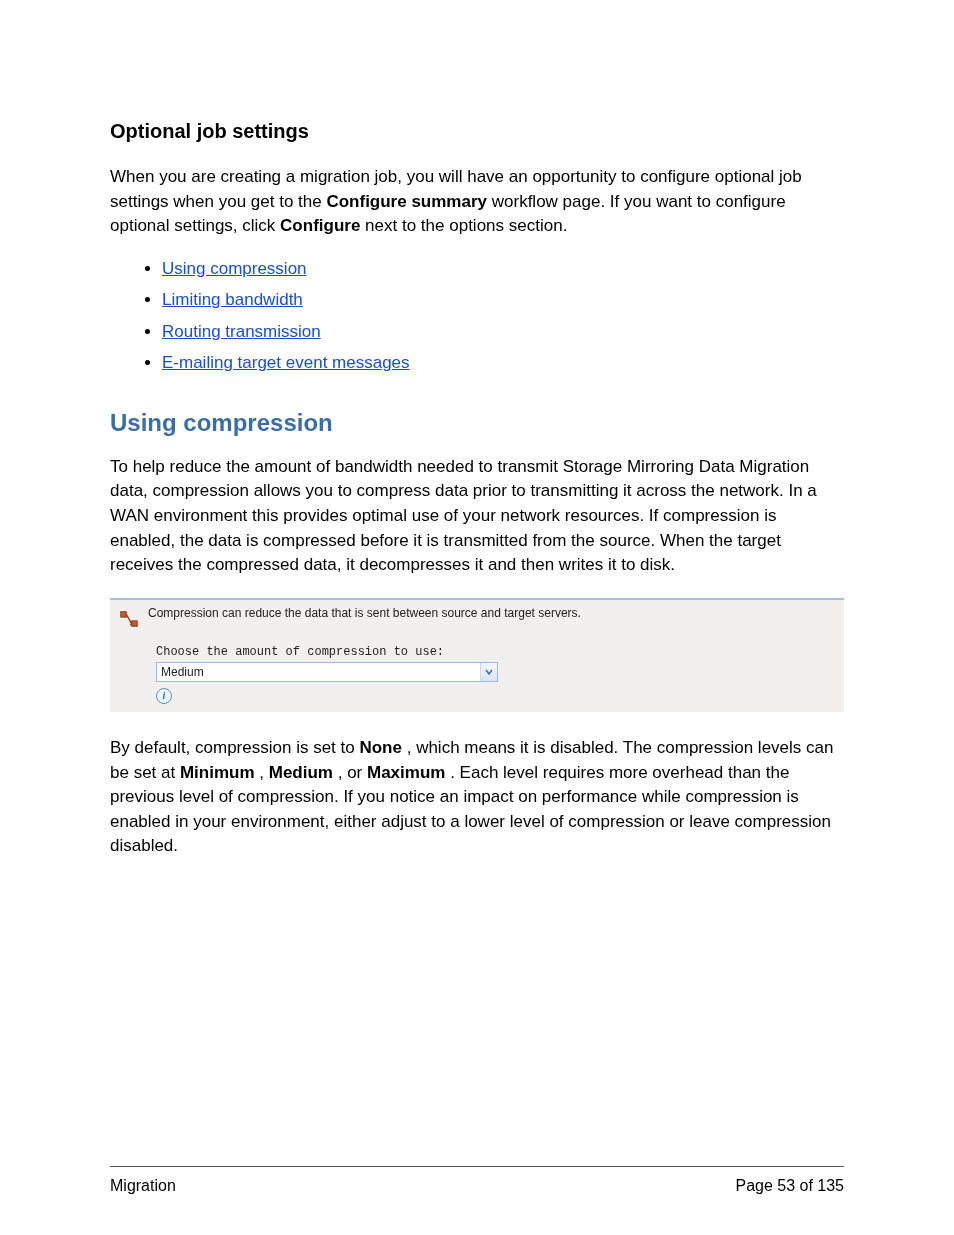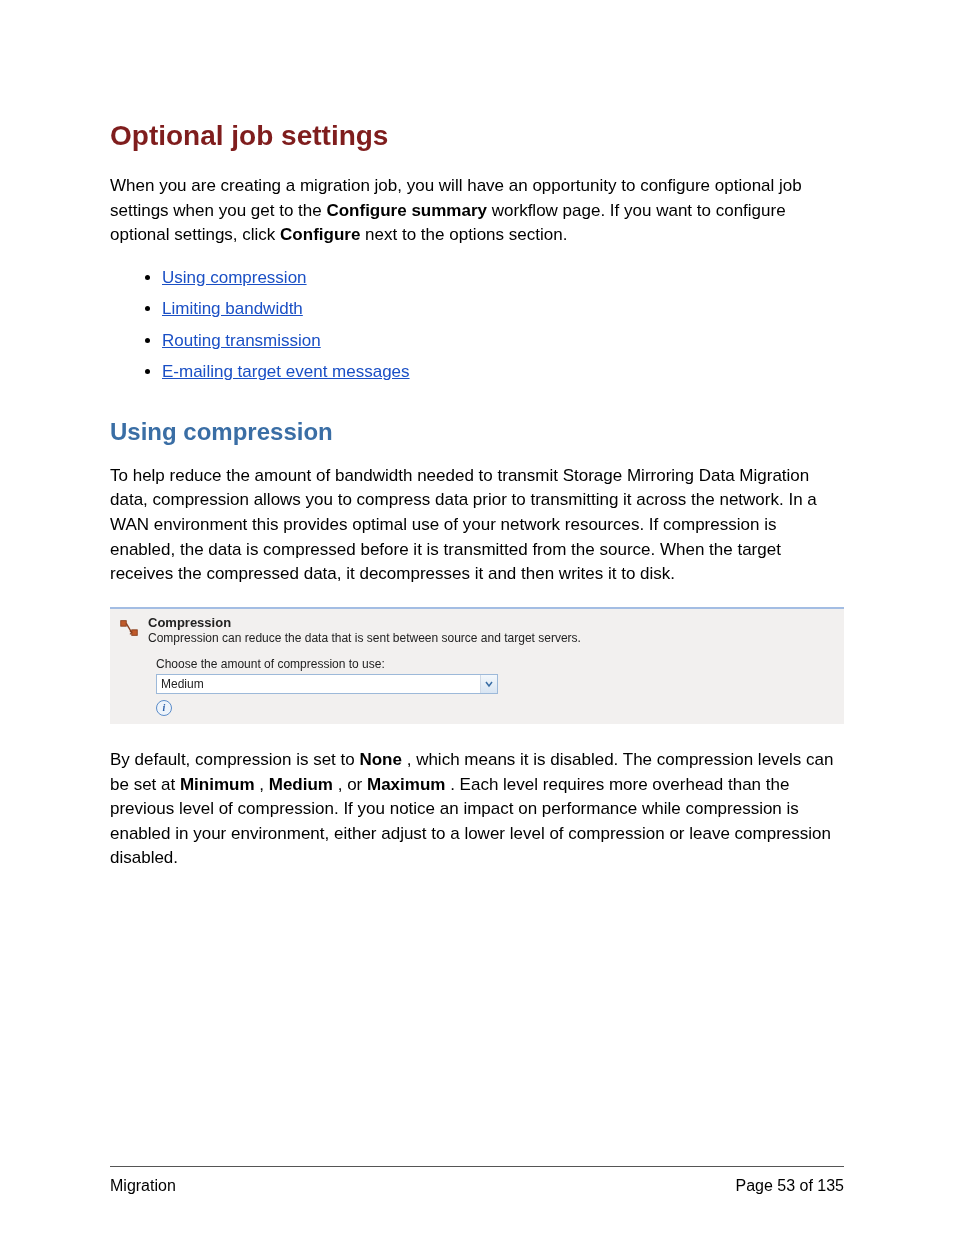--- a/index.html
+++ b/index.html
@@ -10,22 +10,22 @@
     color: #000;
   }
   .page {
     width: 954px;
     min-height: 1235px;
     box-sizing: border-box;
     padding: 120px 110px 50px 110px;
     position: relative;
   }
   h1.title {
-    color: #7f1d1d;
-    font-size: 28px;
+    color: #000000;
+    font-size: 20px;
     font-weight: bold;
     margin: 0 0 22px 0;
   }
   p.body {
     font-size: 17px;
     line-height: 1.45;
     margin: 0 0 14px 0;
   }
   ul.links {
     margin: 4px 0 30px 0;
@@ -74,20 +74,21 @@
   }
   .panel-head .pdesc {
     font-size: 12px;
   }
   .panel-body {
     padding: 10px 8px 8px 46px;
   }
   .panel-label {
     font-size: 12px;
     margin-bottom: 3px;
+    font-family: Liberation Mono, monospace;
   }
   .combo {
     display: flex;
     width: 340px;
     border: 1px solid #9db9d9;
     background: #fff;
     height: 18px;
   }
   .combo-text {
     flex: 1;
@@ -166,21 +167,20 @@
     <div class="panel-inner">
       <div class="panel-icon">
         <svg viewBox="0 0 24 24" width="22" height="22">
           <rect x="3" y="4" width="6" height="6" fill="#c05a2a" stroke="#8a3f1d"></rect>
           <rect x="15" y="14" width="6" height="6" fill="#c05a2a" stroke="#8a3f1d"></rect>
           <path d="M9 7 L15 17" stroke="#8a3f1d" stroke-width="1.5" fill="none"></path>
           <path d="M13 15 L15 17 L13 19" stroke="#8a3f1d" stroke-width="1.2" fill="none"></path>
         </svg>
       </div>
       <div class="panel-head">
-        <div class="ptitle">Compression</div>
         <div class="pdesc">Compression can reduce the data that is sent between source and target servers.</div>
       </div>
     </div>
     <div class="panel-body">
       <div class="panel-label">Choose the amount of compression to use:</div>
       <div class="combo">
         <div class="combo-text">Medium</div>
         <div class="combo-btn">
           <svg width="8" height="8" viewBox="0 0 8 8">
             <path d="M1 2 L4 6 L7 2" stroke="#3a6ea5" stroke-width="1.5" fill="none"></path>

